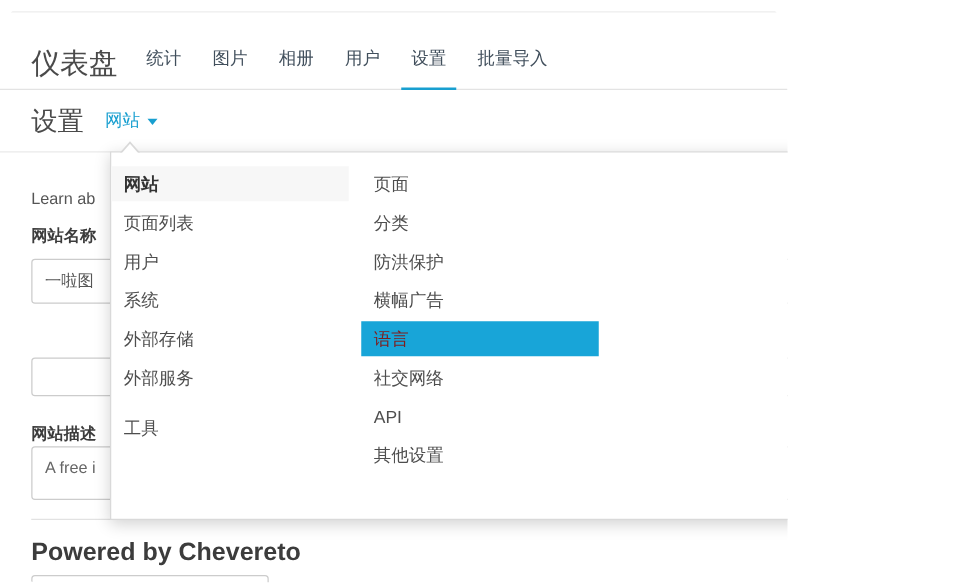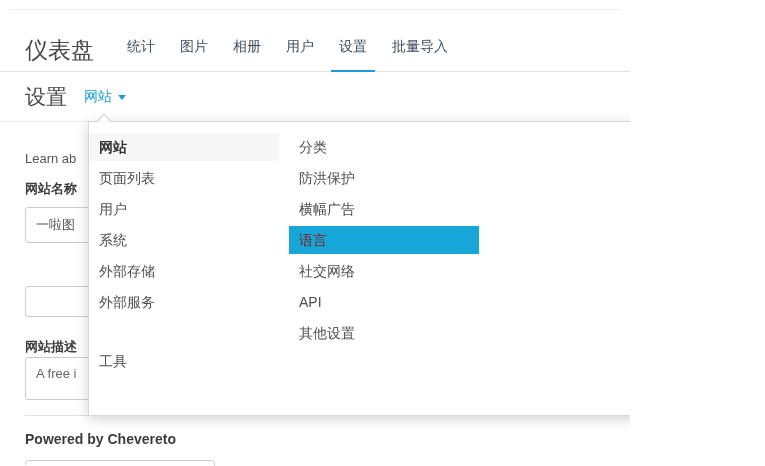--- a/index.html
+++ b/index.html
@@ -11,21 +11,21 @@
   .screen{
     position:relative;width:630px;height:466px;overflow:hidden;background:#fff;
     font-family:"Liberation Sans","DejaVu Sans",sans-serif;color:#4a4a4a;border-radius:32px;
   }
   
   .top-strip{height:10px;border-bottom:1px solid #ededed;}
   
   .header{position:relative;height:62px;border-bottom:1px solid #e3e3e3;
     display:flex;align-items:flex-end;padding-left:25px;}
   .app-title{font-size:23px;color:#4a4a4a;padding-bottom:8px;line-height:1.15;}
-  .tabs{display:flex;margin-left:31px;}
+  .tabs{display:flex;margin-left:21px;}
   .tab{position:relative;font-size:14px;color:#414f5c;margin-right:21px;
     padding:0 2px 15px;cursor:pointer;white-space:nowrap;}
   .tab.active::after{content:"";position:absolute;left:-6px;right:-6px;bottom:-1px;
     height:2px;background:var(--accent);}
   
   .page-head{height:50px;border-bottom:1px solid #eaeaea;display:flex;
     align-items:center;padding-left:25px;}
   .page-title{font-size:21px;color:#4a4a4a;}
   .group-trigger{display:flex;align-items:center;margin-left:17px;cursor:pointer;}
   .group-trigger .label{font-size:14px;color:var(--accent);}
@@ -39,38 +39,38 @@
   .lbl-name{top:56px;}
   .lbl-title{top:146px;margin-top:22px;}
   .lbl-desc{top:214px;font-family:Liberation Mono, monospace;}
   .f-input{position:absolute;left:25px;right:-6px;border:1px solid #ccc;
     border-radius:3px;background:#fff;font-size:13px;color:#555;
     padding:0 10px;font-family:inherit;outline:none;}
   .inp-name{top:83px;height:36px;}
   .inp-title{top:162px;height:31px;}
   .inp-desc{top:233px;height:43px;resize:none;padding-top:8px;color:#666;line-height:1.3;}
   .divider{position:absolute;top:291px;left:25px;right:-6px;border-top:1px solid #e2e2e2;}
-  .powered-label{position:absolute;left:25px;top:307px;font-size:14px;font-weight:bold;color:#3c3c3c;}
+  .powered-label{position:absolute;left:25px;top:307px;font-size:20px;font-weight:bold;color:#3c3c3c;}
   .inp-powered{top:336px;height:30px;width:190px;right:auto;}
   
   .dropdown{position:absolute;left:88px;top:121px;width:600px;height:295px;
     background:#fff;border:1px solid #d9d9d9;box-shadow:0 3px 12px rgba(0,0,0,.18);
     z-index:5;display:flex;padding:11px 0 13px;}
   .dropdown::before{content:"";position:absolute;top:-9px;left:7px;width:0;height:0;
     border-left:8px solid transparent;border-right:8px solid transparent;
     border-bottom:9px solid #d9d9d9;}
   .dropdown::after{content:"";position:absolute;top:-7px;left:8px;width:0;height:0;
     border-left:7px solid transparent;border-right:7px solid transparent;
     border-bottom:8px solid #fff;}
   .menu-col{width:200px;display:flex;flex-direction:column;}
   .menu-item{height:28px;line-height:28px;padding:0 10px;margin:0 10px 3px 0;
     font-size:14px;color:#4e4e4e;cursor:pointer;white-space:nowrap;overflow:hidden;}
   .menu-item.current{background:#f7f7f7;font-weight:bold;color:#333;}
   .menu-item.selected{background:var(--highlight);color:#7f1d1d;}
-  .menu-item.gap-before{margin-top:28px;}
+  .menu-item.gap-before{margin-top:9px;}
 </style>
 </head>
 <body>
 
 <div class="screen">
 
   <div class="top-strip"></div>
 
   <div class="header">
     <div class="app-title">仪表盘</div>
@@ -114,20 +114,21 @@
     <div class="menu-col">
       <div class="menu-item current">网站</div>
       <div class="menu-item">页面列表</div>
       <div class="menu-item">用户</div>
       <div class="menu-item">系统</div>
       <div class="menu-item">外部存储</div>
       <div class="menu-item">外部服务</div>
       <div class="menu-item gap-before">工具</div>
     </div>
     <div class="menu-col">
+      <div class="menu-item">页面</div>
       <div class="menu-item">分类</div>
       <div class="menu-item">防洪保护</div>
       <div class="menu-item">横幅广告</div>
       <div class="menu-item selected">语言</div>
       <div class="menu-item">社交网络</div>
       <div class="menu-item">API</div>
       <div class="menu-item">其他设置</div>
     </div>
   </div>
 

